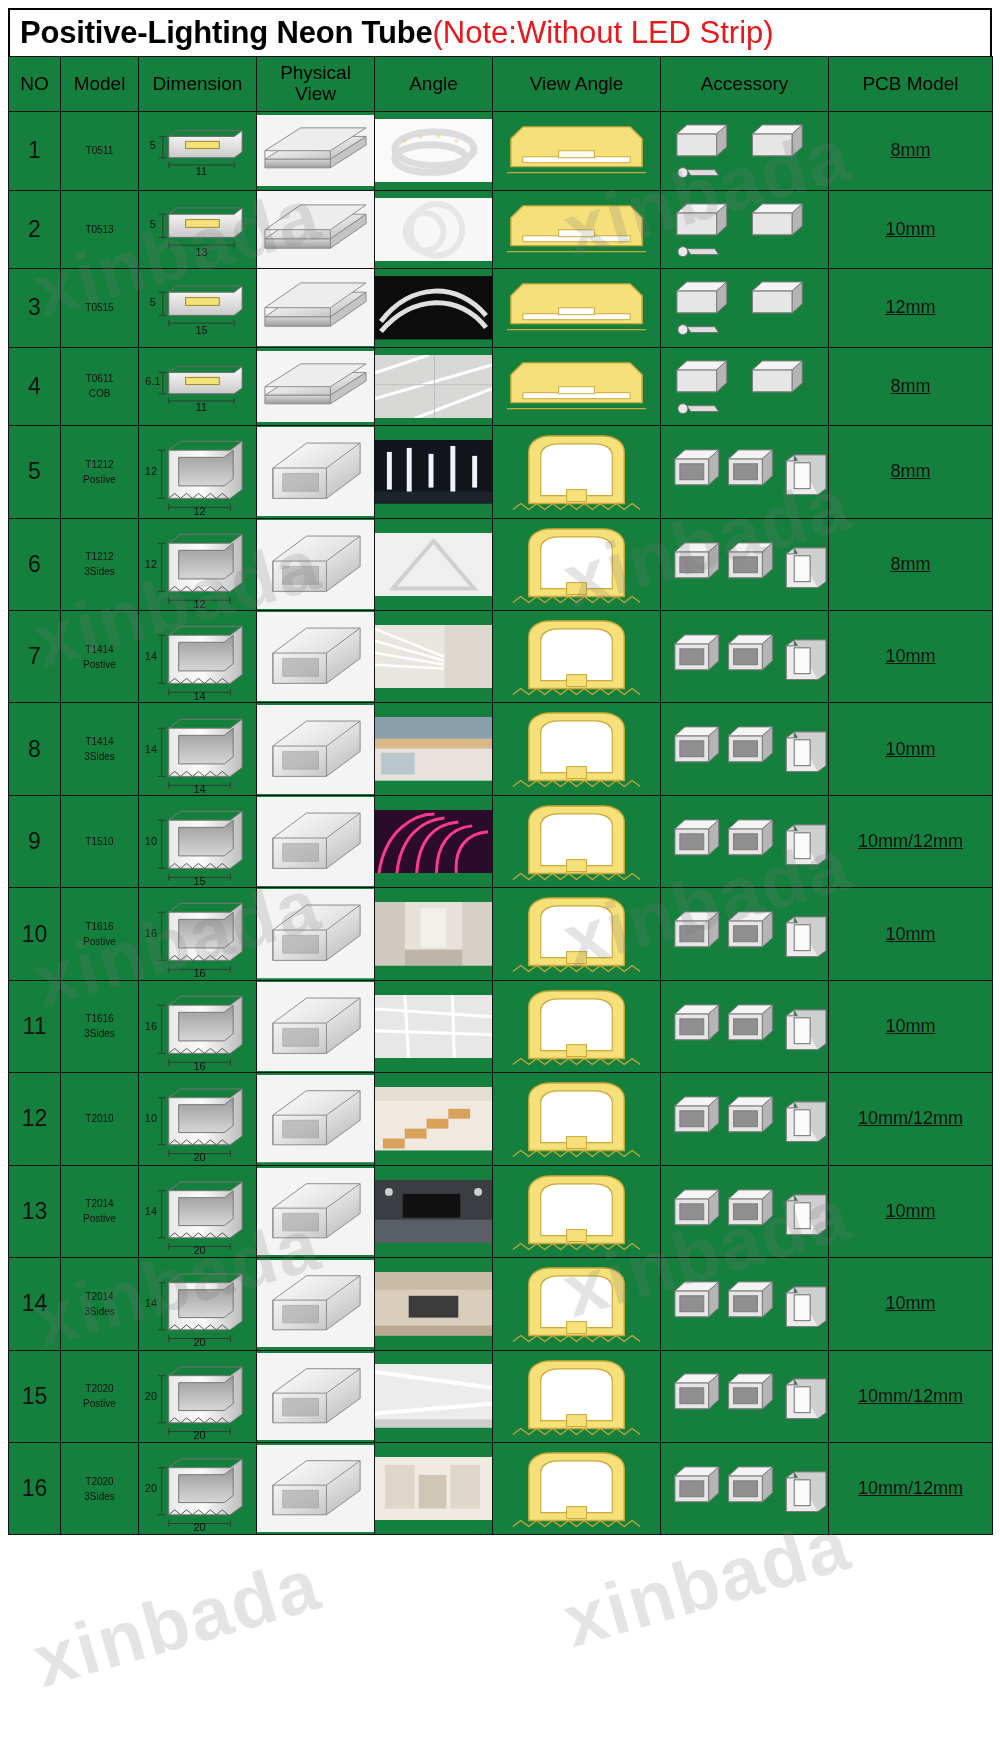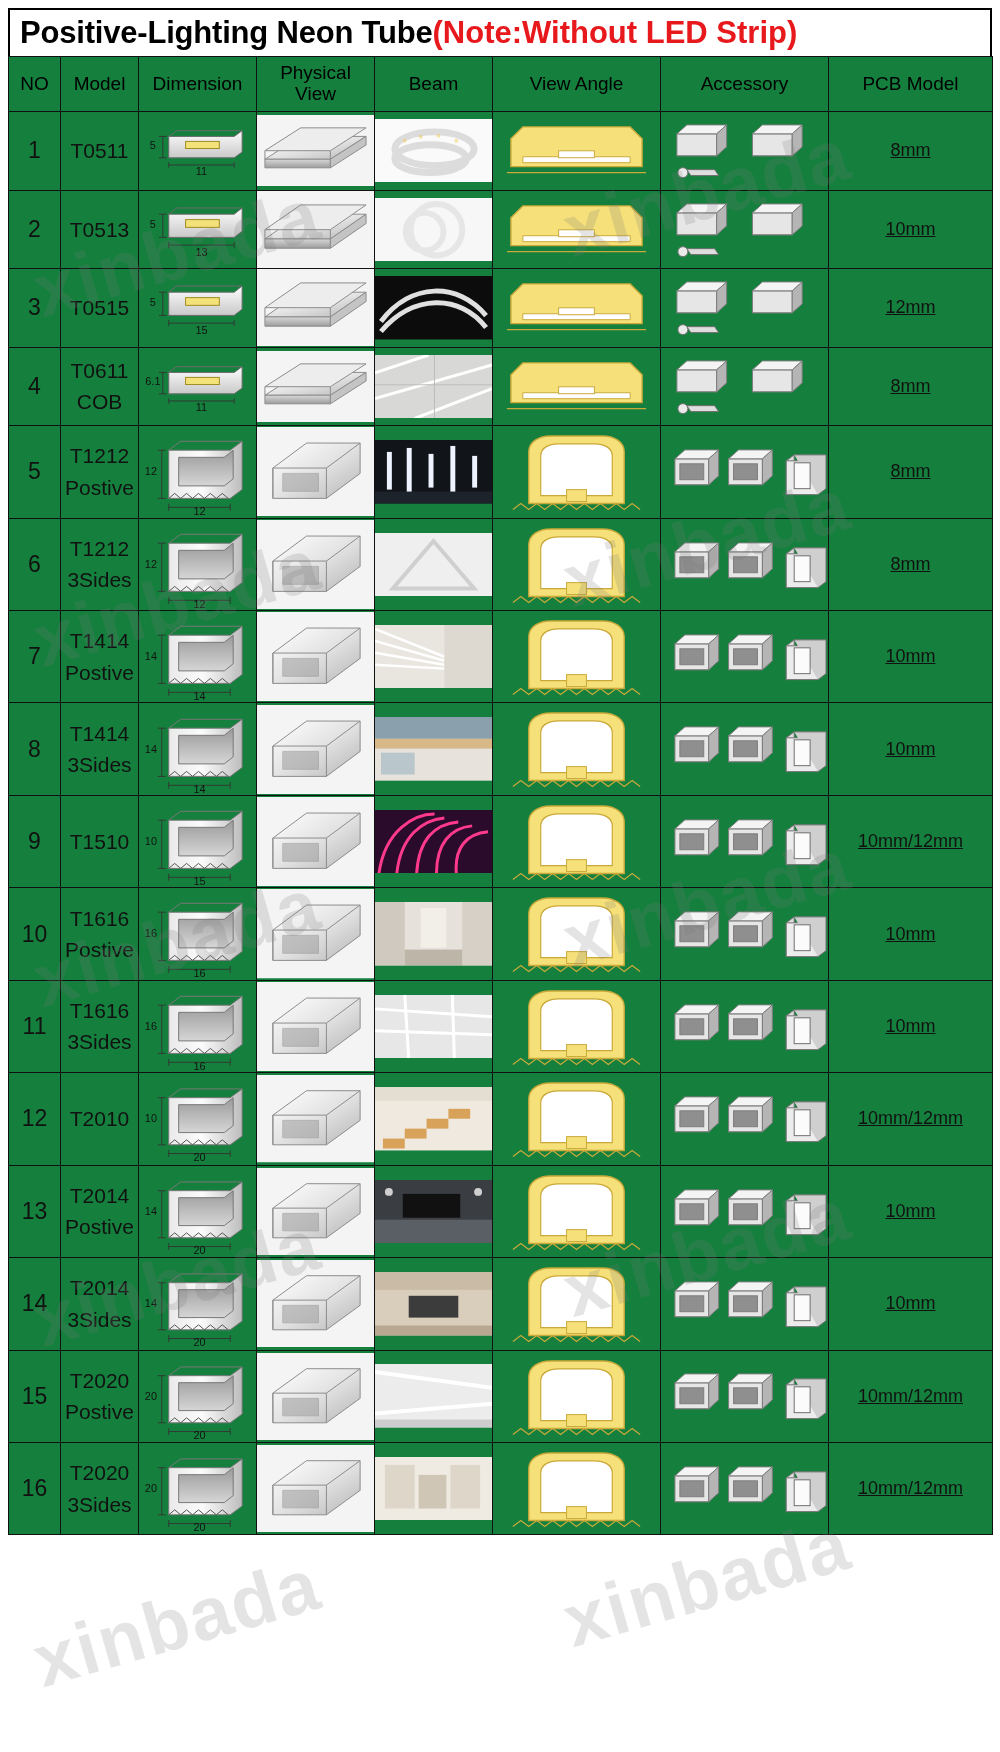--- a/index.html
+++ b/index.html
@@ -34,21 +34,21 @@
   }
   .title-main {
     font-size: 31px;
     font-weight: bold;
     letter-spacing: -0.2px;
     color: #000;
     white-space: nowrap;
   }
   .title-note {
     font-size: 31px;
-    font-weight: bold;
+    font-weight: normal;
     color: #e8191c;
     white-space: nowrap;
   }
   
   table.spec {
     border-collapse: collapse;
     width: 984px;
     table-layout: fixed;
     background: #15803d;
   }
@@ -69,21 +69,21 @@
   .col-no      { width: 52px; }
   .col-model   { width: 78px; }
   .col-dim     { width: 118px; }
   .col-phys    { width: 118px; }
   .col-show    { width: 118px; }
   .col-beam    { width: 168px; }
   .col-acc     { width: 168px; }
   .col-pcb     { width: 164px; }
 
   td.no-cell   { font-size: 23px; }
-  td.model-cell{ font-size: 21px; line-height: 1.5; margin-left: 24px; }
+  td.model-cell{ font-size: 10px; line-height: 1.5; margin-left: 24px; }
   td.pcb-cell  { font-size: 18px; text-decoration: underline; }
 
   .cellbox {
     position: relative;
     width: 100%;
     height: 100%;
     overflow: hidden;
   }
   
   .art {
@@ -139,21 +139,21 @@
         <col class="col-pcb">
     </colgroup>
     <thead>
       <tr>
         <th>NO</th>
         <th>Model</th>
         <th>Dimension</th>
         <th>
             <span style="display:block;line-height:1.1">Physical<br>View</span>
           </th>
-        <th>Beam</th>
+        <th>Angle</th>
         <th>View Angle</th>
         <th>Accessory</th>
         <th>PCB Model</th>
       </tr>
     </thead>
     <tbody id="tbody">
         <tr style="height: 72px;">
     <td class="no-cell">1</td>
     <td class="model-cell">T0511</td>
     <td>

